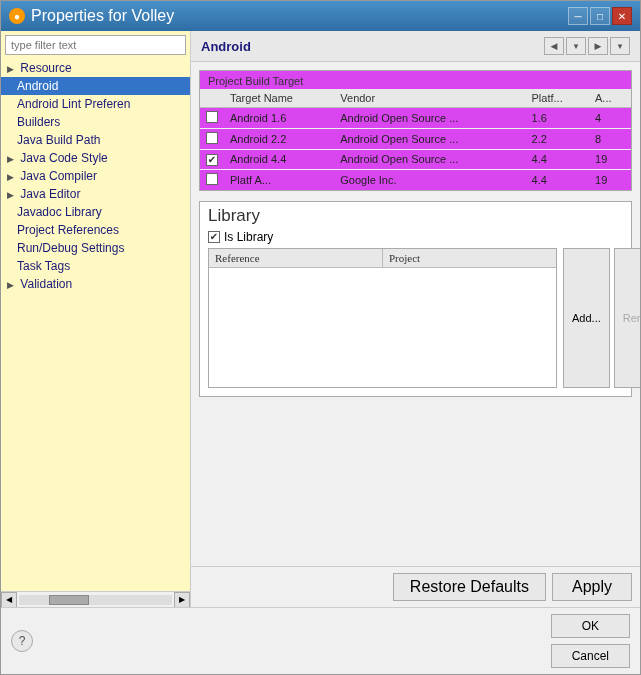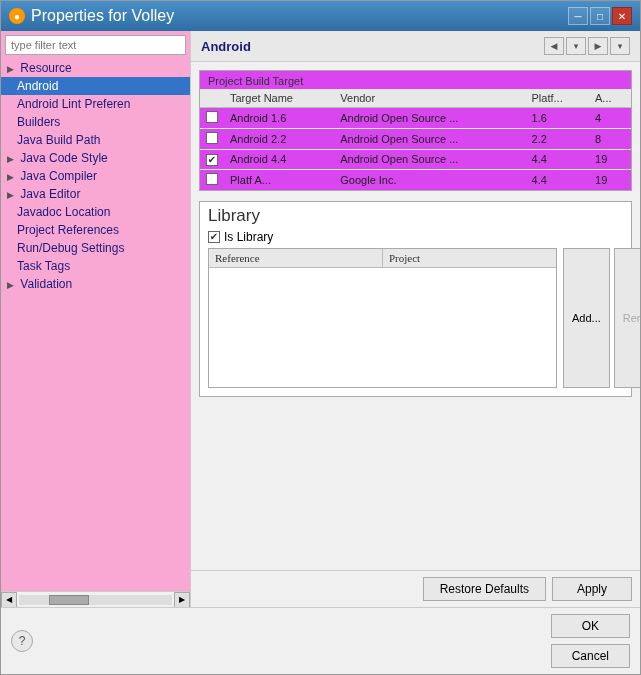--- a/index.html
+++ b/index.html
@@ -73,21 +73,21 @@
       background: #c0392b;
       border-color: #922b21;
     }
     .main-content {
       display: flex;
       flex: 1;
       overflow: hidden;
     }
     .sidebar {
       width: 190px;
-      background: #f9a8d4;
+      background: #fef9c3;
       border-right: 1px solid #ccc;
       display: flex;
       flex-direction: column;
       overflow: hidden;
     }
     .filter-input {
       margin: 4px;
       padding: 3px 5px;
       border: 1px solid #aaa;
       font-size: 11px;
@@ -306,21 +306,21 @@
       padding: 6px 8px;
       display: flex;
       justify-content: flex-end;
       gap: 6px;
       background: #f0f0f0;
     }
     .action-btn {
       padding: 4px 16px;
       border: 1px solid #aaa;
       background: #e8e8e8;
-      font-size: 12px;
+      font-size: 16px;
       cursor: pointer;
       min-width: 80px;
       text-align: center;
     }
     .footer {
       border-top: 1px solid #ccc;
       padding: 6px 10px;
       display: flex;
       justify-content: space-between;
       align-items: center;
@@ -397,21 +397,21 @@
         </div>
         <div class="tree-item has-children">
           <span class="arrow">▶</span>
           <span>Java Compiler</span>
         </div>
         <div class="tree-item has-children">
           <span class="arrow">▶</span>
           <span>Java Editor</span>
         </div>
         <div class="tree-item">
-          <span>Javadoc Location</span>
+          <span>Javadoc Library</span>
         </div>
         <div class="tree-item">
           <span>Project References</span>
         </div>
         <div class="tree-item">
           <span>Run/Debug Settings</span>
         </div>
         <div class="tree-item">
           <span>Task Tags</span>
         </div>

